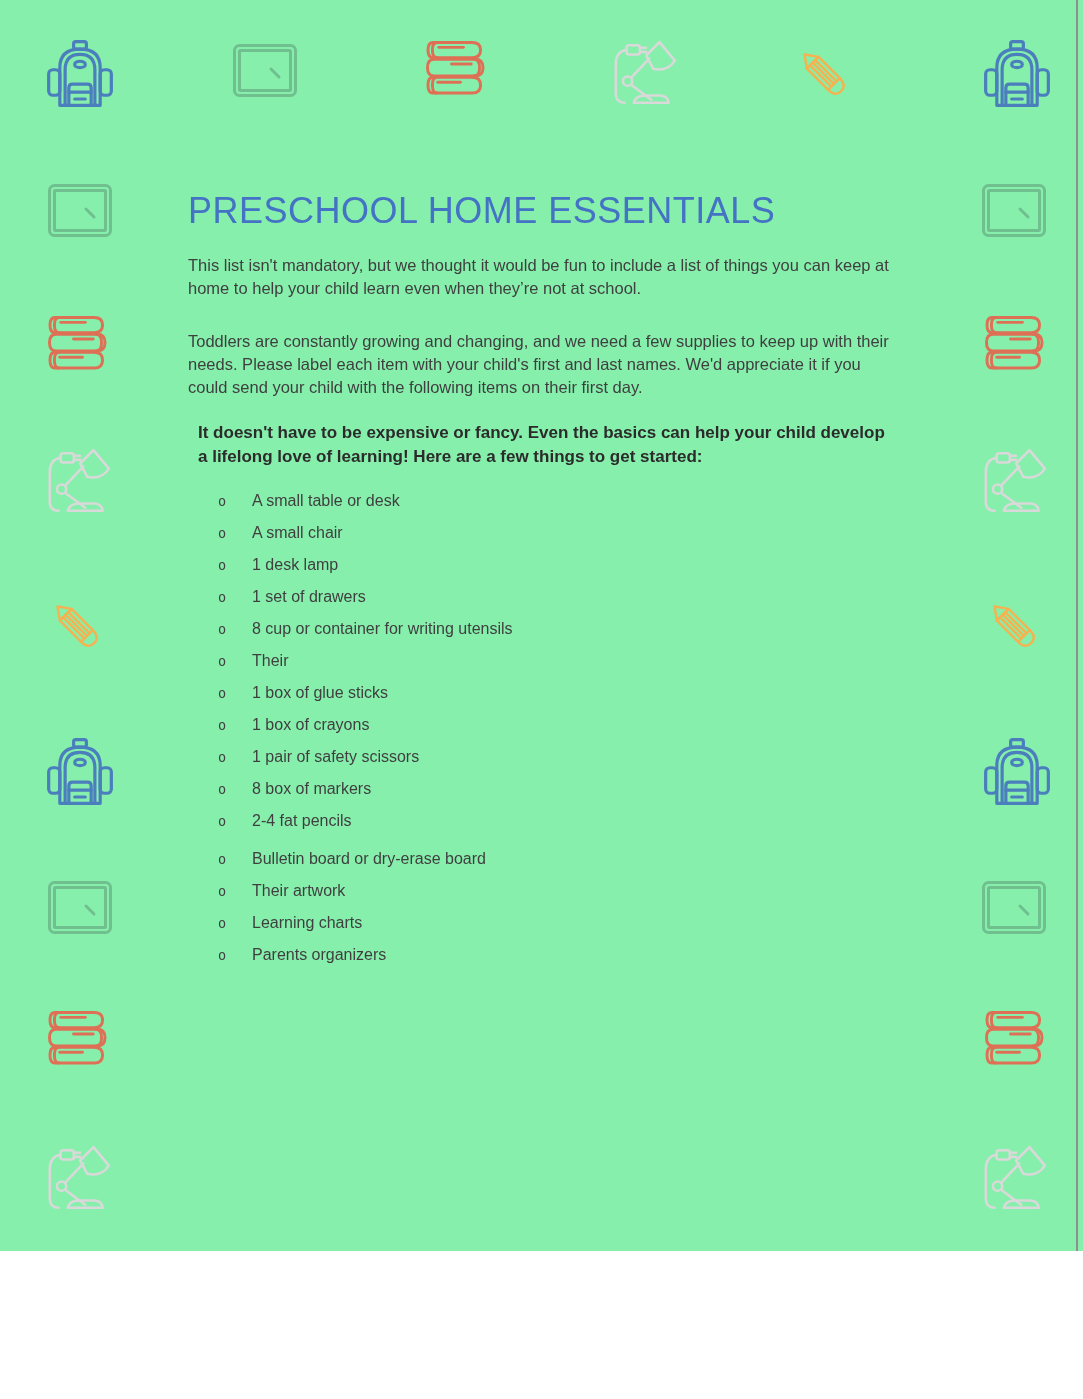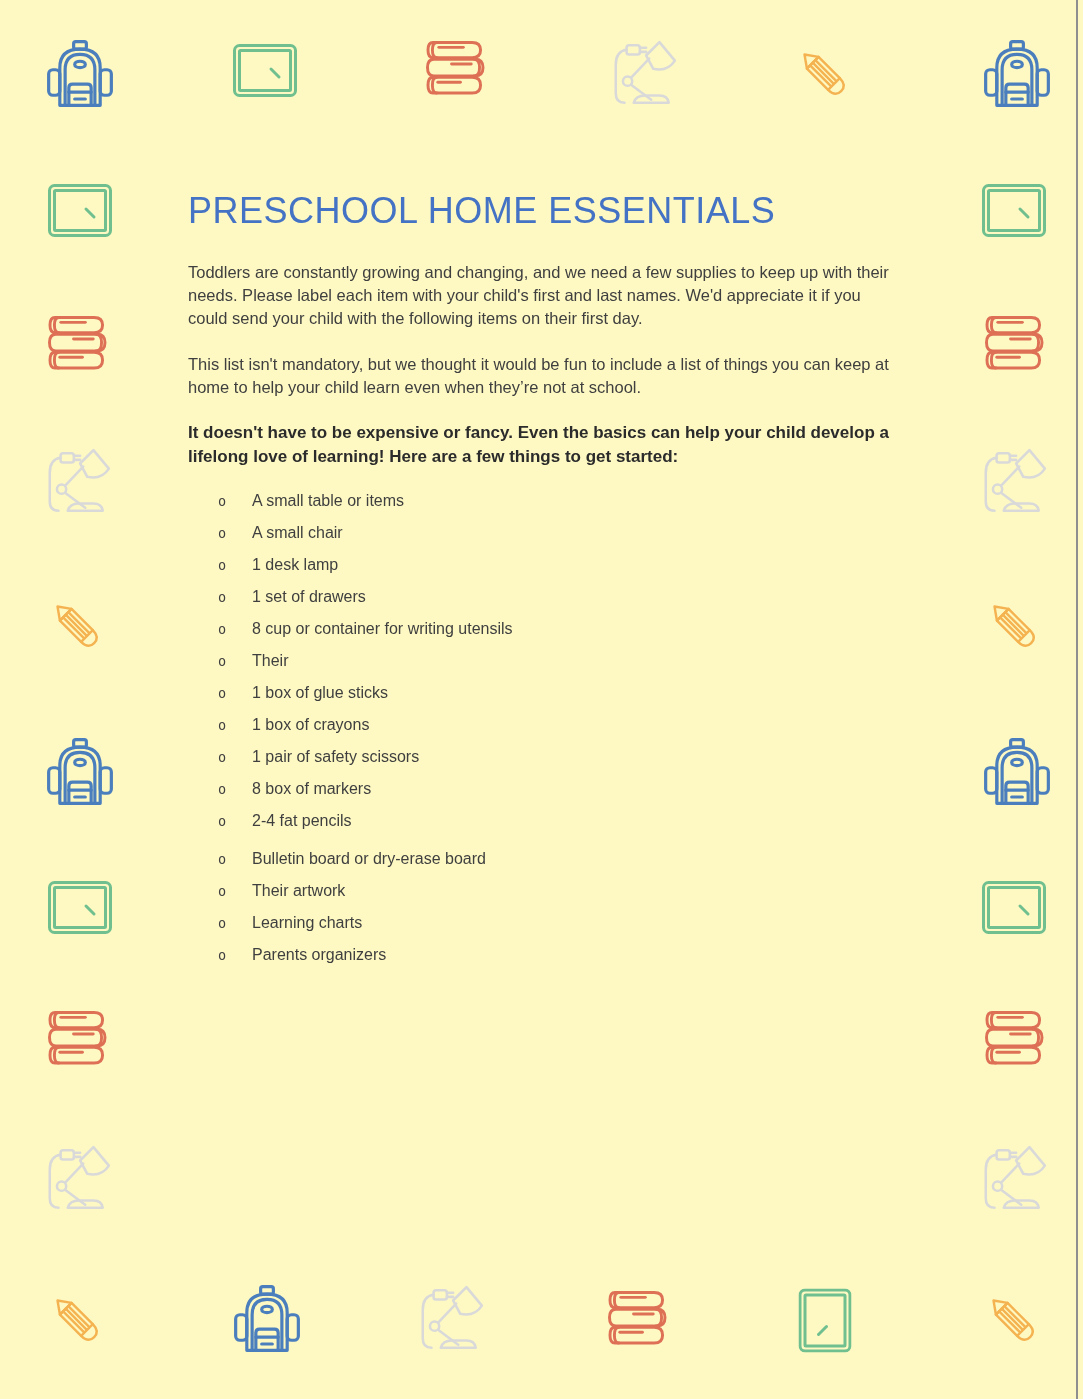--- a/index.html
+++ b/index.html
@@ -4,22 +4,22 @@
 <style>
   html, body {
     margin: 0;
     padding: 0;
     background: #ffffff;
     font-family: "Liberation Sans", sans-serif;
   }
   .page {
     position: relative;
     width: 1083px;
-    height: 1399px;
-    background: #fef9c3;
+    height: 1251px;
+    background: #86efac;
     overflow: hidden;
   }
   .page-edge-right {
     position: absolute;
     left: 1076px;
     top: 0;
     width: 2px;
     height: 100%;
     background: #8f8f8f;
   }
@@ -63,20 +63,21 @@
     line-height: 23px;
     color: #3f3f3f;
   }
   .para.second { margin-top: 23px; }
   .para-bold {
     margin-top: 22px;
     font-size: 17px;
     font-weight: bold;
     line-height: 24px;
     color: #2b2b2b;
+    margin-left: 10px;
   }
   .para-bold.second { margin-top: 14px; }
   ul.items {
     list-style: none;
     margin: 20px 0 0 0;
     padding: 0 0 0 30px;
   }
   ul.items.second { margin-top: 14px; }
   ul.items li {
     display: flex;
@@ -300,30 +301,30 @@
   <div class="icon c-yellow" style="left:981px; top:1288px; width:62px; height:62px;">
       <svg>
         <use href="#ic-pencil"></use>
       </svg>
     </div>
 
   <div class="content">
     <h1 class="doc-title">PRESCHOOL HOME ESSENTIALS</h1>
 
 
+    <p class="para second">This list isn't mandatory, but we thought it would be fun to include a list of things you can keep at home to help your child learn even when they’re not at school.</p>
+
     <p class="para">Toddlers are constantly growing and changing, and we need a few supplies to keep up with their needs. Please label each item with your child's first and last names. We'd appreciate it if you could send your child with the following items on their first day.</p>
 
-    <p class="para second">This list isn't mandatory, but we thought it would be fun to include a list of things you can keep at home to help your child learn even when they’re not at school.</p>
-
     <p class="para-bold">It doesn't have to be expensive or fancy. Even the basics can help your child develop a lifelong love of learning! Here are a few things to get started:</p>
 
     <ul class="items">
       <li>
           <span class="bullet">o</span>
-          <span>A small table or items</span>
+          <span>A small table or desk</span>
         </li>
       <li>
           <span class="bullet">o</span>
           <span>A small chair</span>
         </li>
       <li>
           <span class="bullet">o</span>
           <span>1 desk lamp</span>
         </li>
       <li>

